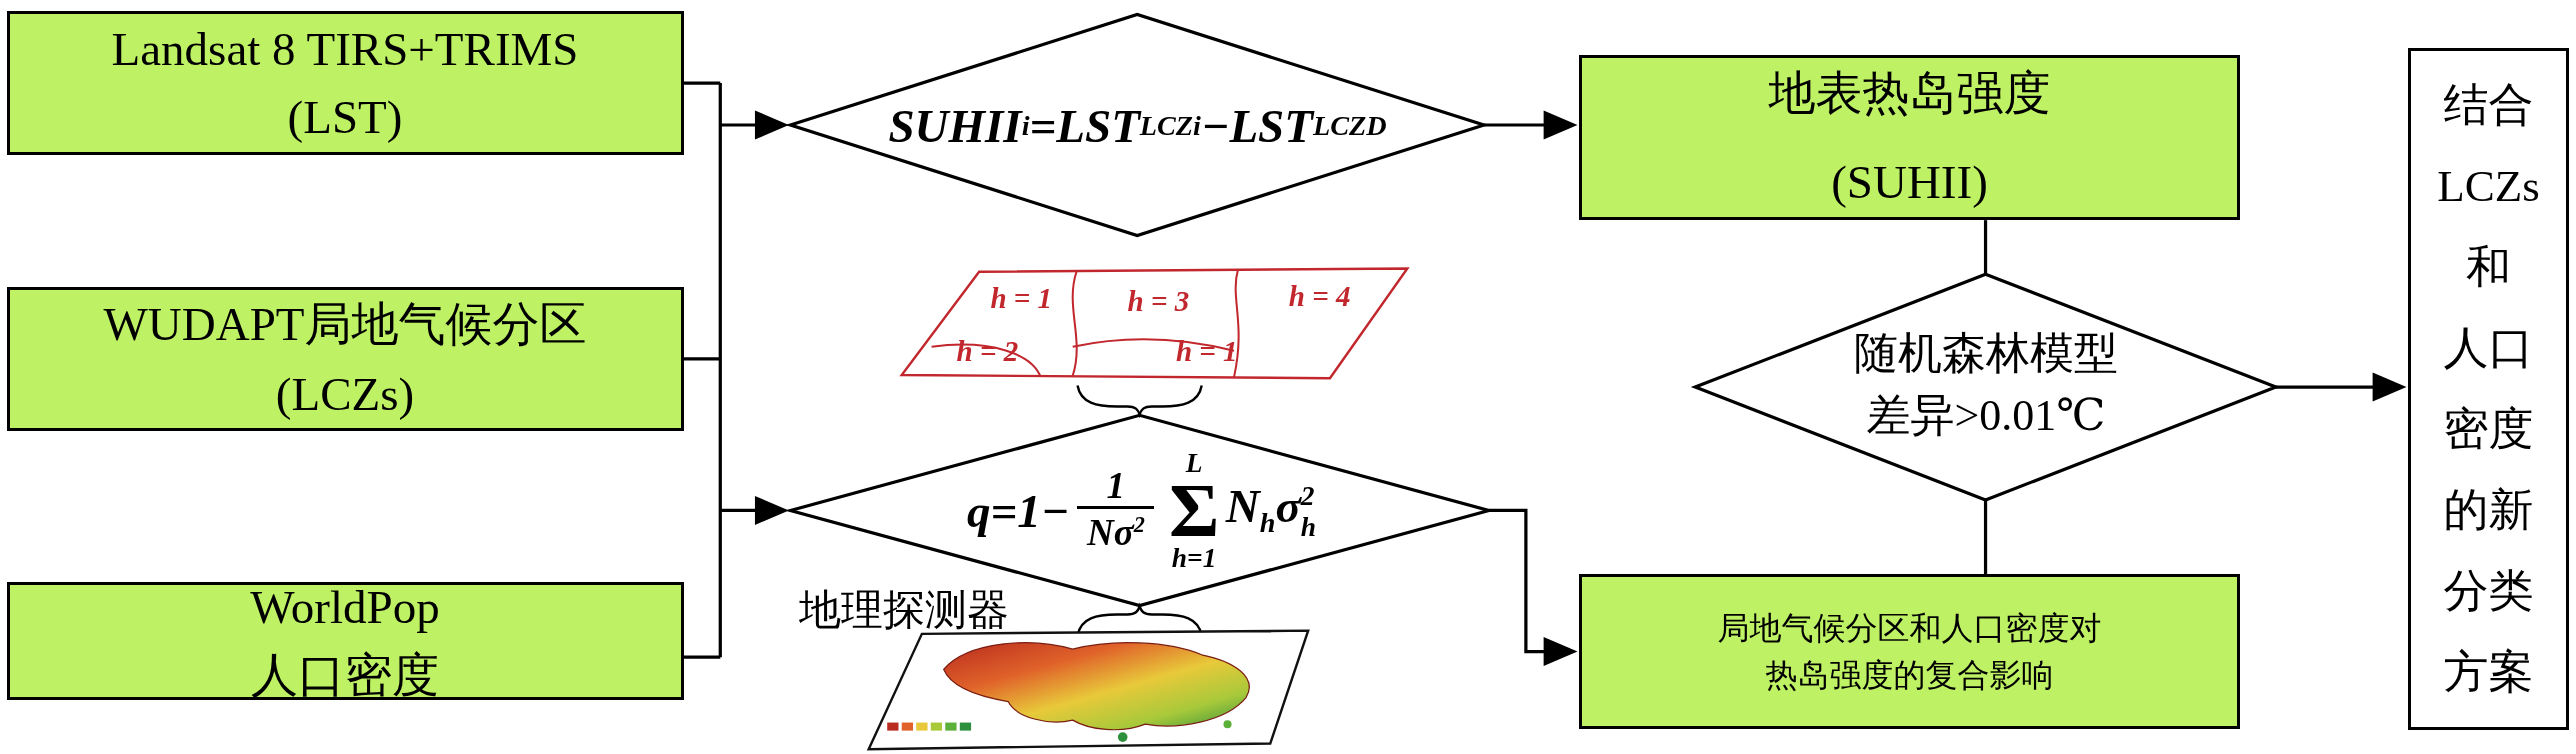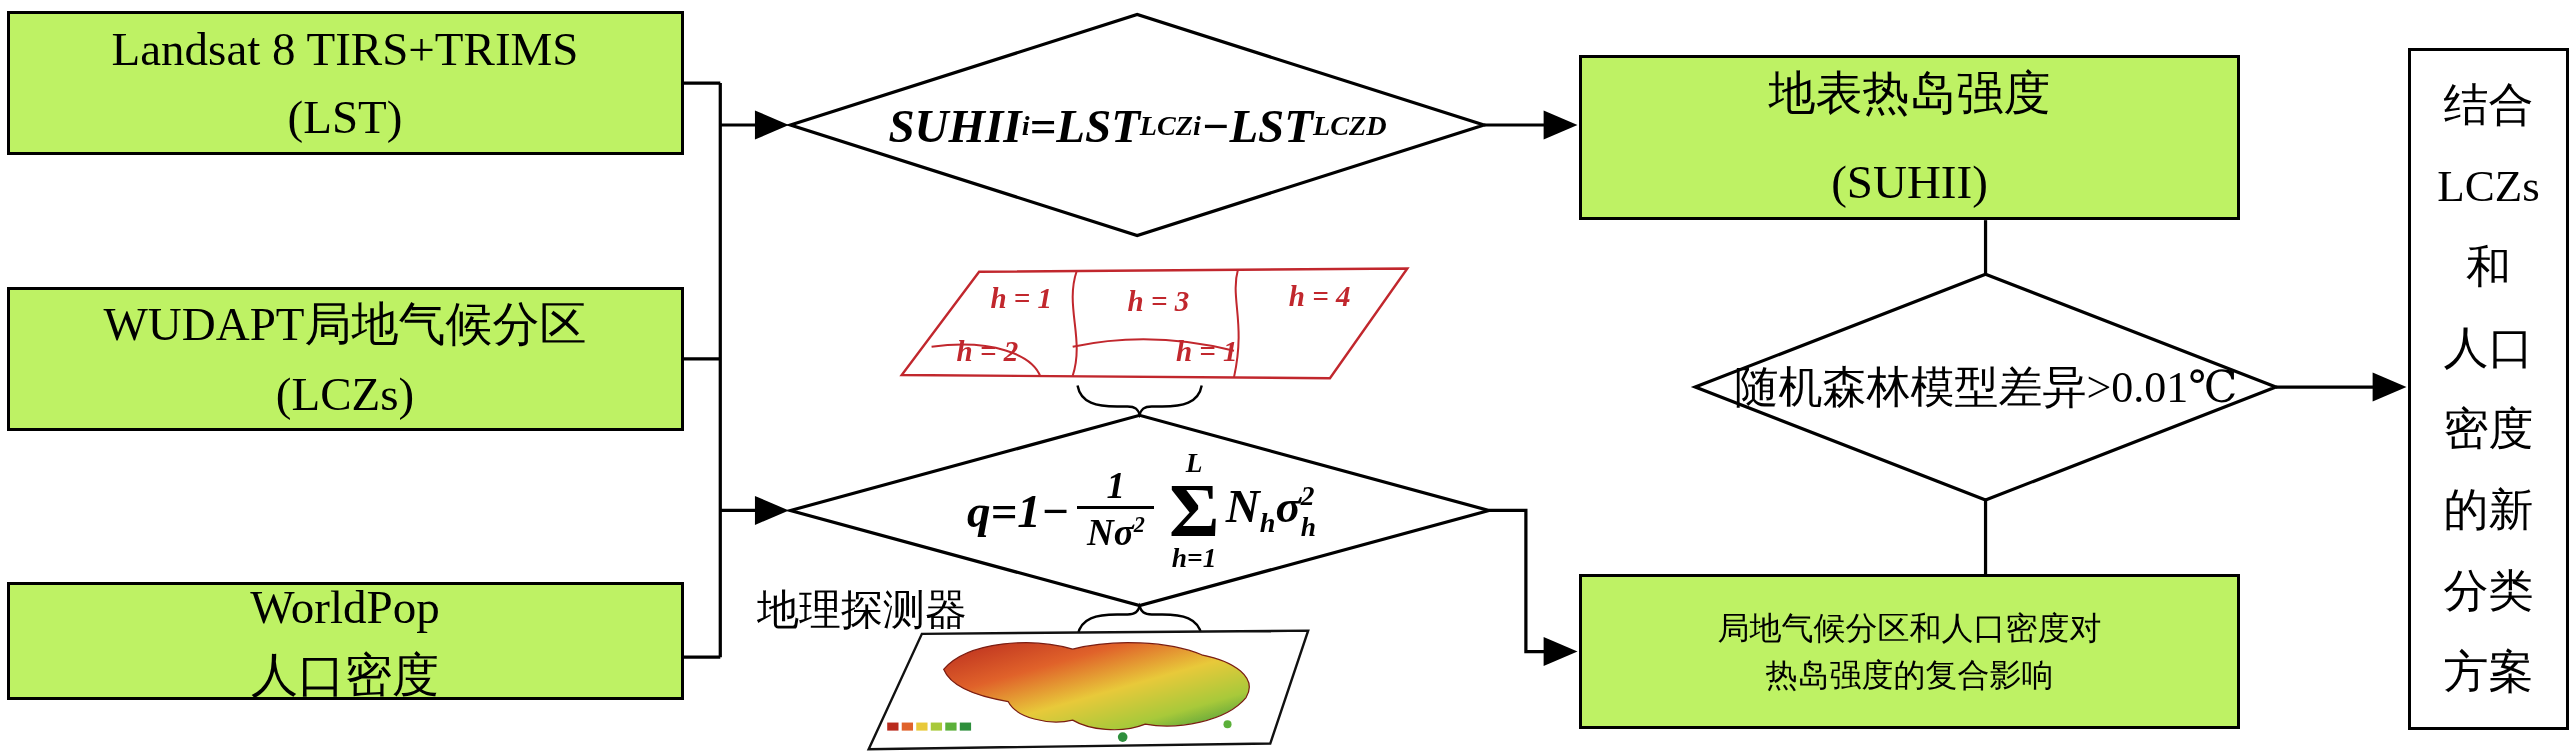--- a/index.html
+++ b/index.html
@@ -14,22 +14,22 @@
 
   .box {
     position:absolute; background:#bef264; border:3.2px solid #000;
     display:flex; flex-direction:column; align-items:center; justify-content:center;
     text-align:center; z-index:2;
   }
   .box .ln { font-size:47px; line-height:1.45; white-space:nowrap; }
   .box .ln.md { font-size:32px; }
 
   .overlay {
-    position:absolute; z-index:3; display:flex; flex-direction:row;
-    align-items:center; justify-content:center; text-align:center;
+    position:absolute; z-index:3; display:flex; flex-direction:column;
+    align-items:center; text-align:center;
   }
   .overlay .ln { font-size:44px; line-height:1.4; white-space:nowrap; }
 
   .formula {
     position:absolute; z-index:3; font-style:italic; font-weight:bold;
     white-space:nowrap; display:flex; align-items:center; justify-content:center;
   }
   .formula-suhii { font-size:47px; }
   .formula sub { font-size:0.6em; }
   .formula sup { font-size:0.6em; }
@@ -174,21 +174,21 @@
       <span class="sum-lim">L</span>
       <span class="sum-sigma">Σ</span>
       <span class="sum-lim">h=1</span>
     </span>
     <span class="terms"><span>N</span><sub>h</sub><span>σ</span><span class="supsub">
           <span>2</span>
           <span>h</span>
         </span></span>
   </div>
 
-  <div class="detector-label" style="left:757px; top:582px;">地理探测器</div>
+  <div class="detector-label" style="left:799px; top:582px;">地理探测器</div>
 
   <div class="box" style="left:1579px; top:55px; width:661px; height:165px;gap:20px;">
     <div class="ln">地表热岛强度</div>
     <div class="ln">(SUHII)</div>
   </div>
 
   <div class="overlay" style="left:1736px; top:323px; width:500px; height:129px;">
     <div class="ln">随机森林模型</div>
     <div class="ln">差异&gt;0.01℃</div>
   </div>

